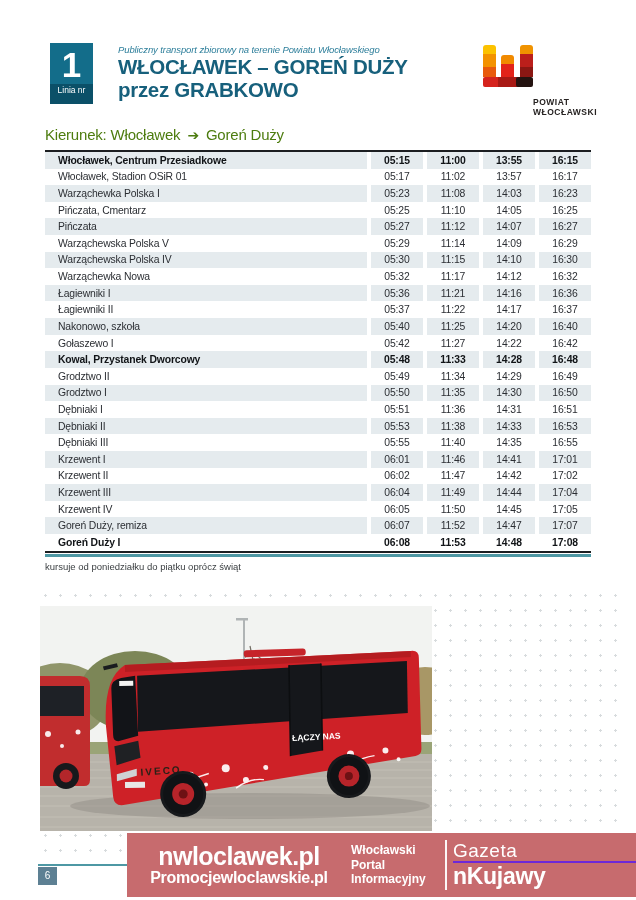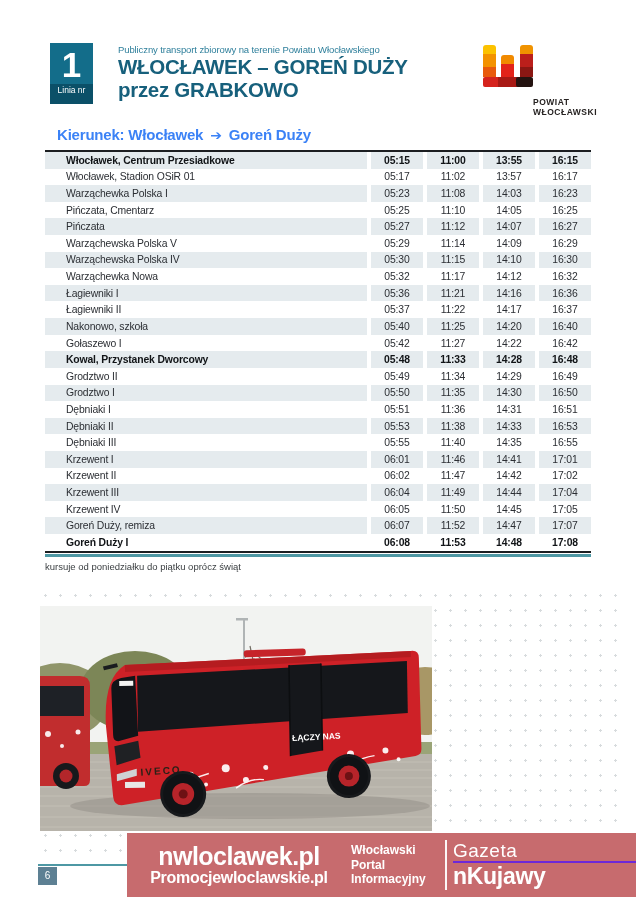--- a/index.html
+++ b/index.html
@@ -3,38 +3,38 @@
 <meta charset="utf-8">
 <style>
   html,body{margin:0;padding:0;background:#ffffff;}
   .page{position:relative;width:636px;height:900px;background:#fff;overflow:hidden;
         font-family:"Liberation Sans","DejaVu Sans",sans-serif;color:#1d2024;}
 
   
   .line-badge{position:absolute;left:50px;top:43px;width:43px;height:54px;background:var(--accent-teal,#136d8a);}
   .line-num{height:41px;line-height:43px;text-align:center;color:#fff;font-size:35px;font-weight:700;}
   .line-label{height:20px;line-height:13px;text-align:center;color:#fff;font-size:8.5px;background:var(--accent-teal-dark,#0b5068);}
-  .kicker{position:absolute;left:118px;top:44px;font-size:9.5px;color:var(--kicker-teal,#2e7f9b);letter-spacing:-0.1px;}
+  .kicker{position:absolute;left:118px;top:44px;font-size:9.5px;color:var(--kicker-teal,#2e7f9b);letter-spacing:-0.1px;font-style:italic;}
   .title{position:absolute;left:118px;top:56px;margin:0;font-size:20.5px;line-height:22.5px;font-weight:800;
          color:var(--title-teal,#17607c);letter-spacing:-0.3px;}
 
   .logo{position:absolute;left:483px;top:45px;width:112px;}
   .logo-text{position:absolute;left:50px;top:52px;font-size:8.5px;font-weight:700;color:#262221;letter-spacing:0.5px;line-height:10px;}
 
   
-  .direction{position:absolute;left:45px;top:126px;font-size:15px;font-weight:700;color:#3b82f6;letter-spacing:-0.2px;margin-left:12px;}
+  .direction{position:absolute;left:45px;top:126px;font-size:15px;font-weight:400;color:#4d7c0f;letter-spacing:-0.2px;}
   .direction .arr{font-size:14px;padding:0 3px;}
 
   
   .tt-wrap{position:absolute;left:45px;top:150px;width:546px;}
   .tt{border-top:2px solid #1c1e21;border-bottom:2px solid #1c1e21;}
   .row{display:flex;height:16.62px;align-items:center;font-size:10.4px;letter-spacing:-0.15px;color:#2b2e33;}
   .row.bold{font-weight:700;color:#111417;}
   .cell{height:100%;display:flex;align-items:center;box-sizing:border-box;}
-  .cell.name{width:322px;padding-left:21px;}
+  .cell.name{width:322px;padding-left:13px;}
   .cell.t{width:52px;margin-left:4px;justify-content:center;}
   .row.shade .cell{background:var(--row-shade,#e5ebee);}
   .teal-rule{height:3px;margin-top:1px;background:var(--rule-teal,#4e98a4);}
 
   .note{position:absolute;left:45px;top:561px;font-size:9.5px;color:#3c4043;}
 
   
   .dots{position:absolute;left:38px;top:588px;width:590px;height:278px;
         background-image:radial-gradient(circle,#d7dbdd 1.1px,transparent 1.4px);
         background-size:15px 15px;}

